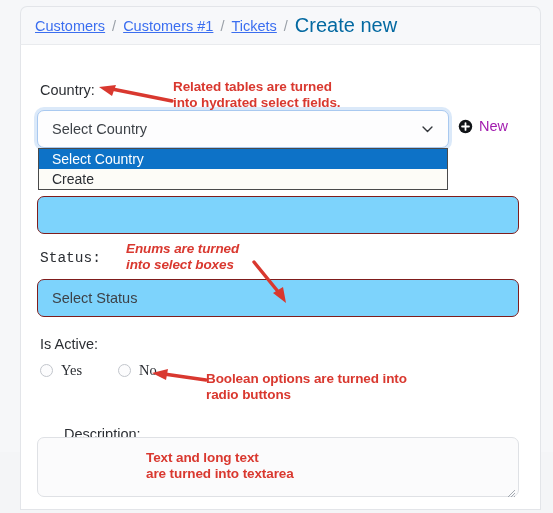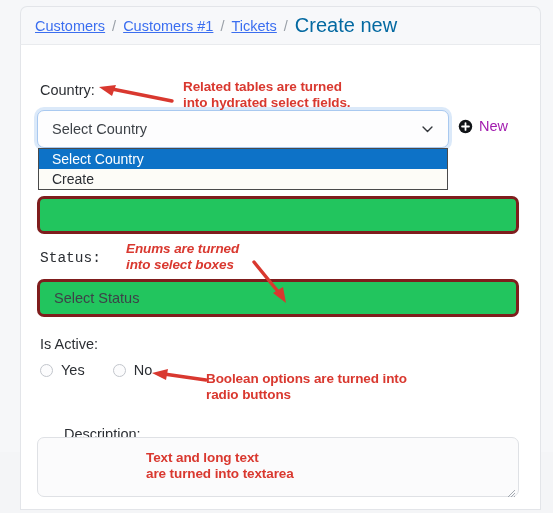--- a/index.html
+++ b/index.html
@@ -75,22 +75,22 @@
     position: absolute;
     font-size: 14.5px;
     color: #2b2e33;
     white-space: nowrap;
   }
 
   
   .field {
     position: absolute;
     box-sizing: border-box;
-    background: #22c55e;
-    border: 3px solid #7f1d1d;
+    background: #7dd3fc;
+    border: 1px solid #7f1d1d;
     border-radius: 7px;
   }
   .field-text {
     position: absolute;
     left: 14px;
     top: 50%;
     transform: translateY(-50%);
     font-size: 14.5px;
     color: #3d4248;
     white-space: nowrap;
@@ -170,21 +170,22 @@
     white-space: nowrap;
   }
 
   
   .radio-row {
     position: absolute;
     left: 40px;
     top: 362px;
     display: flex;
     align-items: flex-start;
-    gap: 0;
+    gap: 8px;
+    font-family: Liberation Serif, serif;
   }
   .radio-item {
     display: flex;
     align-items: center;
     gap: 8px;
     margin-right: 28px;
     cursor: pointer;
   }
   .radio-dot {
     width: 13px;
@@ -307,21 +308,21 @@
   <div class="form-label" style="left:40px; top:426px;margin-left:24px;">Description:</div>
   <div class="textarea-box">
     <span class="field-text" style="top:10px; transform:none;"></span>
     <span class="resize-grip">
       <svg viewBox="0 0 10 10" width="10" height="10">
           <path d="M9 2 L2 9 M9 5 L5 9 M9 8 L8 9" stroke="#9aa0a8" stroke-width="0.9"></path>
         </svg>
     </span>
   </div>
 
-  <div class="anno" style="left:173px; top:79px;margin-left:10px;"><span>Related tables are turned</span>
+  <div class="anno" style="left:173px; top:79px;"><span>Related tables are turned</span>
 <span>into hydrated select fields.</span></div>
   <svg class="arrow-svg" style="left:96px; top:82px;" width="78" height="22" viewBox="0 0 78 22">
     <path d="M76 19 L16 7" stroke="#d9382f" stroke-width="3.4" stroke-linecap="round"></path>
     <path d="M3 5 L20 3 L16 14 Z" fill="#d9382f"></path>
   </svg>
 
   <div class="anno italic" style="left:126px; top:241px;"><span>Enums are turned</span>
 <span>into select boxes</span></div>
   <svg class="arrow-svg" style="left:248px; top:258px;" width="48" height="48" viewBox="0 0 48 48">
     <path d="M6 4 L32 36" stroke="#d9382f" stroke-width="3.4" stroke-linecap="round"></path>

